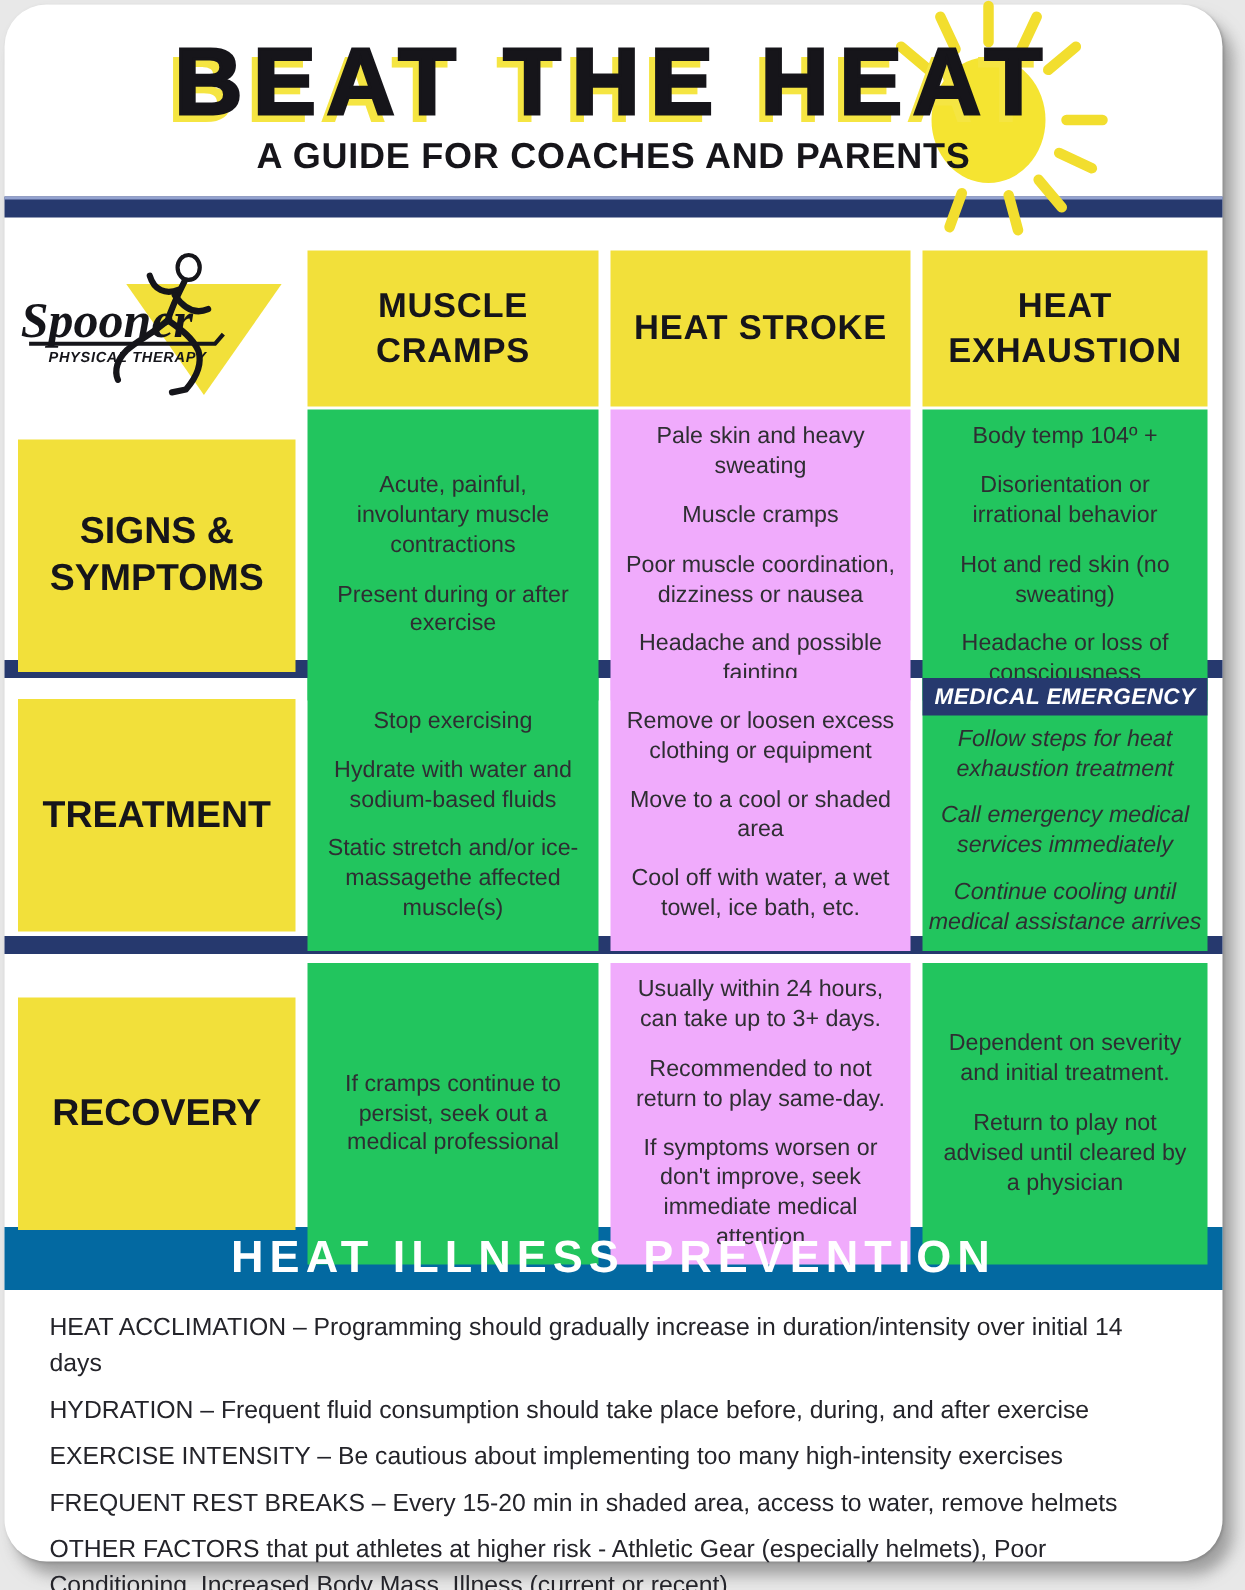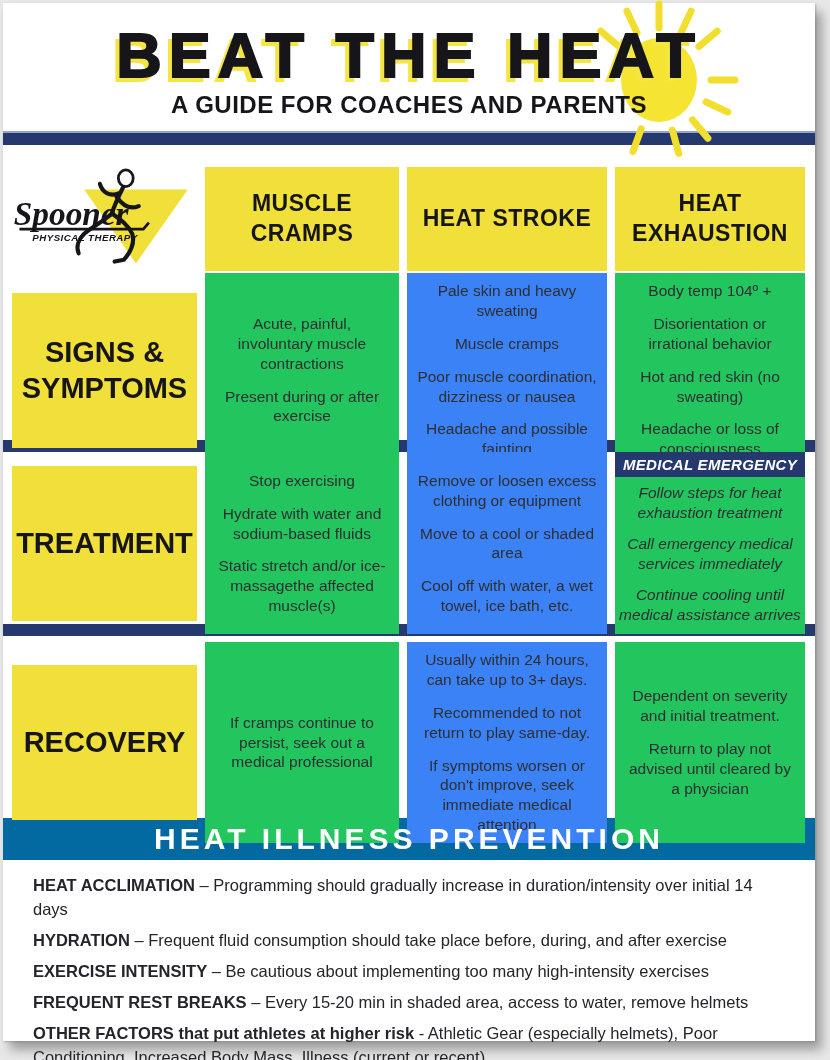--- a/index.html
+++ b/index.html
@@ -8,20 +8,21 @@
     width:830px; height:1060px; overflow:hidden;
     background:#e8e8e8;
     font-family:"Liberation Sans", sans-serif;
   }
   .page {
     position:relative;
     width:812px; height:1038px;
     margin:3px 0 0 3px;
     background:#ffffff;
     box-shadow: 7px 9px 10px rgba(110,110,110,.6), 1px 1px 2px rgba(140,140,140,.6);
+    border-radius: 28px;
   }
 
   
   .header { position:relative; text-align:center; padding-top:20px; }
   .title-wrap { position:relative; display:inline-block; }
   .main-title {
     position:relative; z-index:2;
     font-size:63px; font-weight:bold; letter-spacing:7px;
     color:#16151a; -webkit-text-stroke:2px #16151a;
     text-shadow:-5px 5px 0 #f5e542;
@@ -51,30 +52,30 @@
     background:#f2e03a; color:#16151a;
     display:flex; align-items:center; justify-content:center; text-align:center;
     font-size:23px; font-weight:bold; line-height:1.3; letter-spacing:0.5px;
   }
   .data-row-1 { margin-top:6px; height:160px; }
   .data-row-2 { height:172px; }
   .data-row-3 { height:166px; }
   .row-label {
     background:#f2e03a; color:#16151a;
     display:flex; align-items:center; justify-content:center; text-align:center;
-    font-size:29px; font-weight:bold; line-height:1.25;
+    font-size:25px; font-weight:bold; line-height:1.25;
     height:155px; align-self:center; width:100%;
   }
   .cell {
     background:#22c55e;
     display:flex; flex-direction:column; justify-content:center;
     gap:13px; padding:8px 10px;
     text-align:center; font-size:15.5px; line-height:1.28; color:#2e2e32;
   }
-  .cell.white { background:#3b82f6; }
+  .cell.white { background:#f0abfc; }
   .cell p { margin:0; }
   .me-cell { padding:0; gap:0; justify-content:flex-start;font-style:italic; }
   .me-banner {
     background:#26396e; color:#ffffff;
     font-weight:bold; font-size:15px; letter-spacing:0.3px;
     padding:3px 2px; text-align:center;
   }
   .me-body {
     flex:1; display:flex; flex-direction:column; justify-content:flex-start;
     gap:11px; padding:6px 2px 10px;
@@ -84,21 +85,21 @@
   .gap6 { height:6px; }
 
   
   .prevention-banner {
     margin-top:10px; height:42px; background:#0369a1;
     display:flex; align-items:center; justify-content:center;
     color:#ffffff; font-size:30px; font-weight:bold; letter-spacing:4px;
   }
   .prevention-list { padding:14px 28px 4px 30px; color:#24242a; }
   .prev-line { margin:0 0 7px 0; font-size:16.5px; line-height:1.45; }
-  .prev-line strong { font-weight:bold; }
+  .prev-line strong { font-weight:normal; }
 
   
   .logo-spooner { font-family:"Liberation Serif", serif; font-weight:bold; font-style:italic; font-size:36px; }
   .logo-tag { font-family:"Liberation Sans", sans-serif; font-weight:bold; font-style:italic; font-size:10.5px; letter-spacing:0.5px; }
 </style>
 </head>
 <body>
 
 <div class="page">
 

